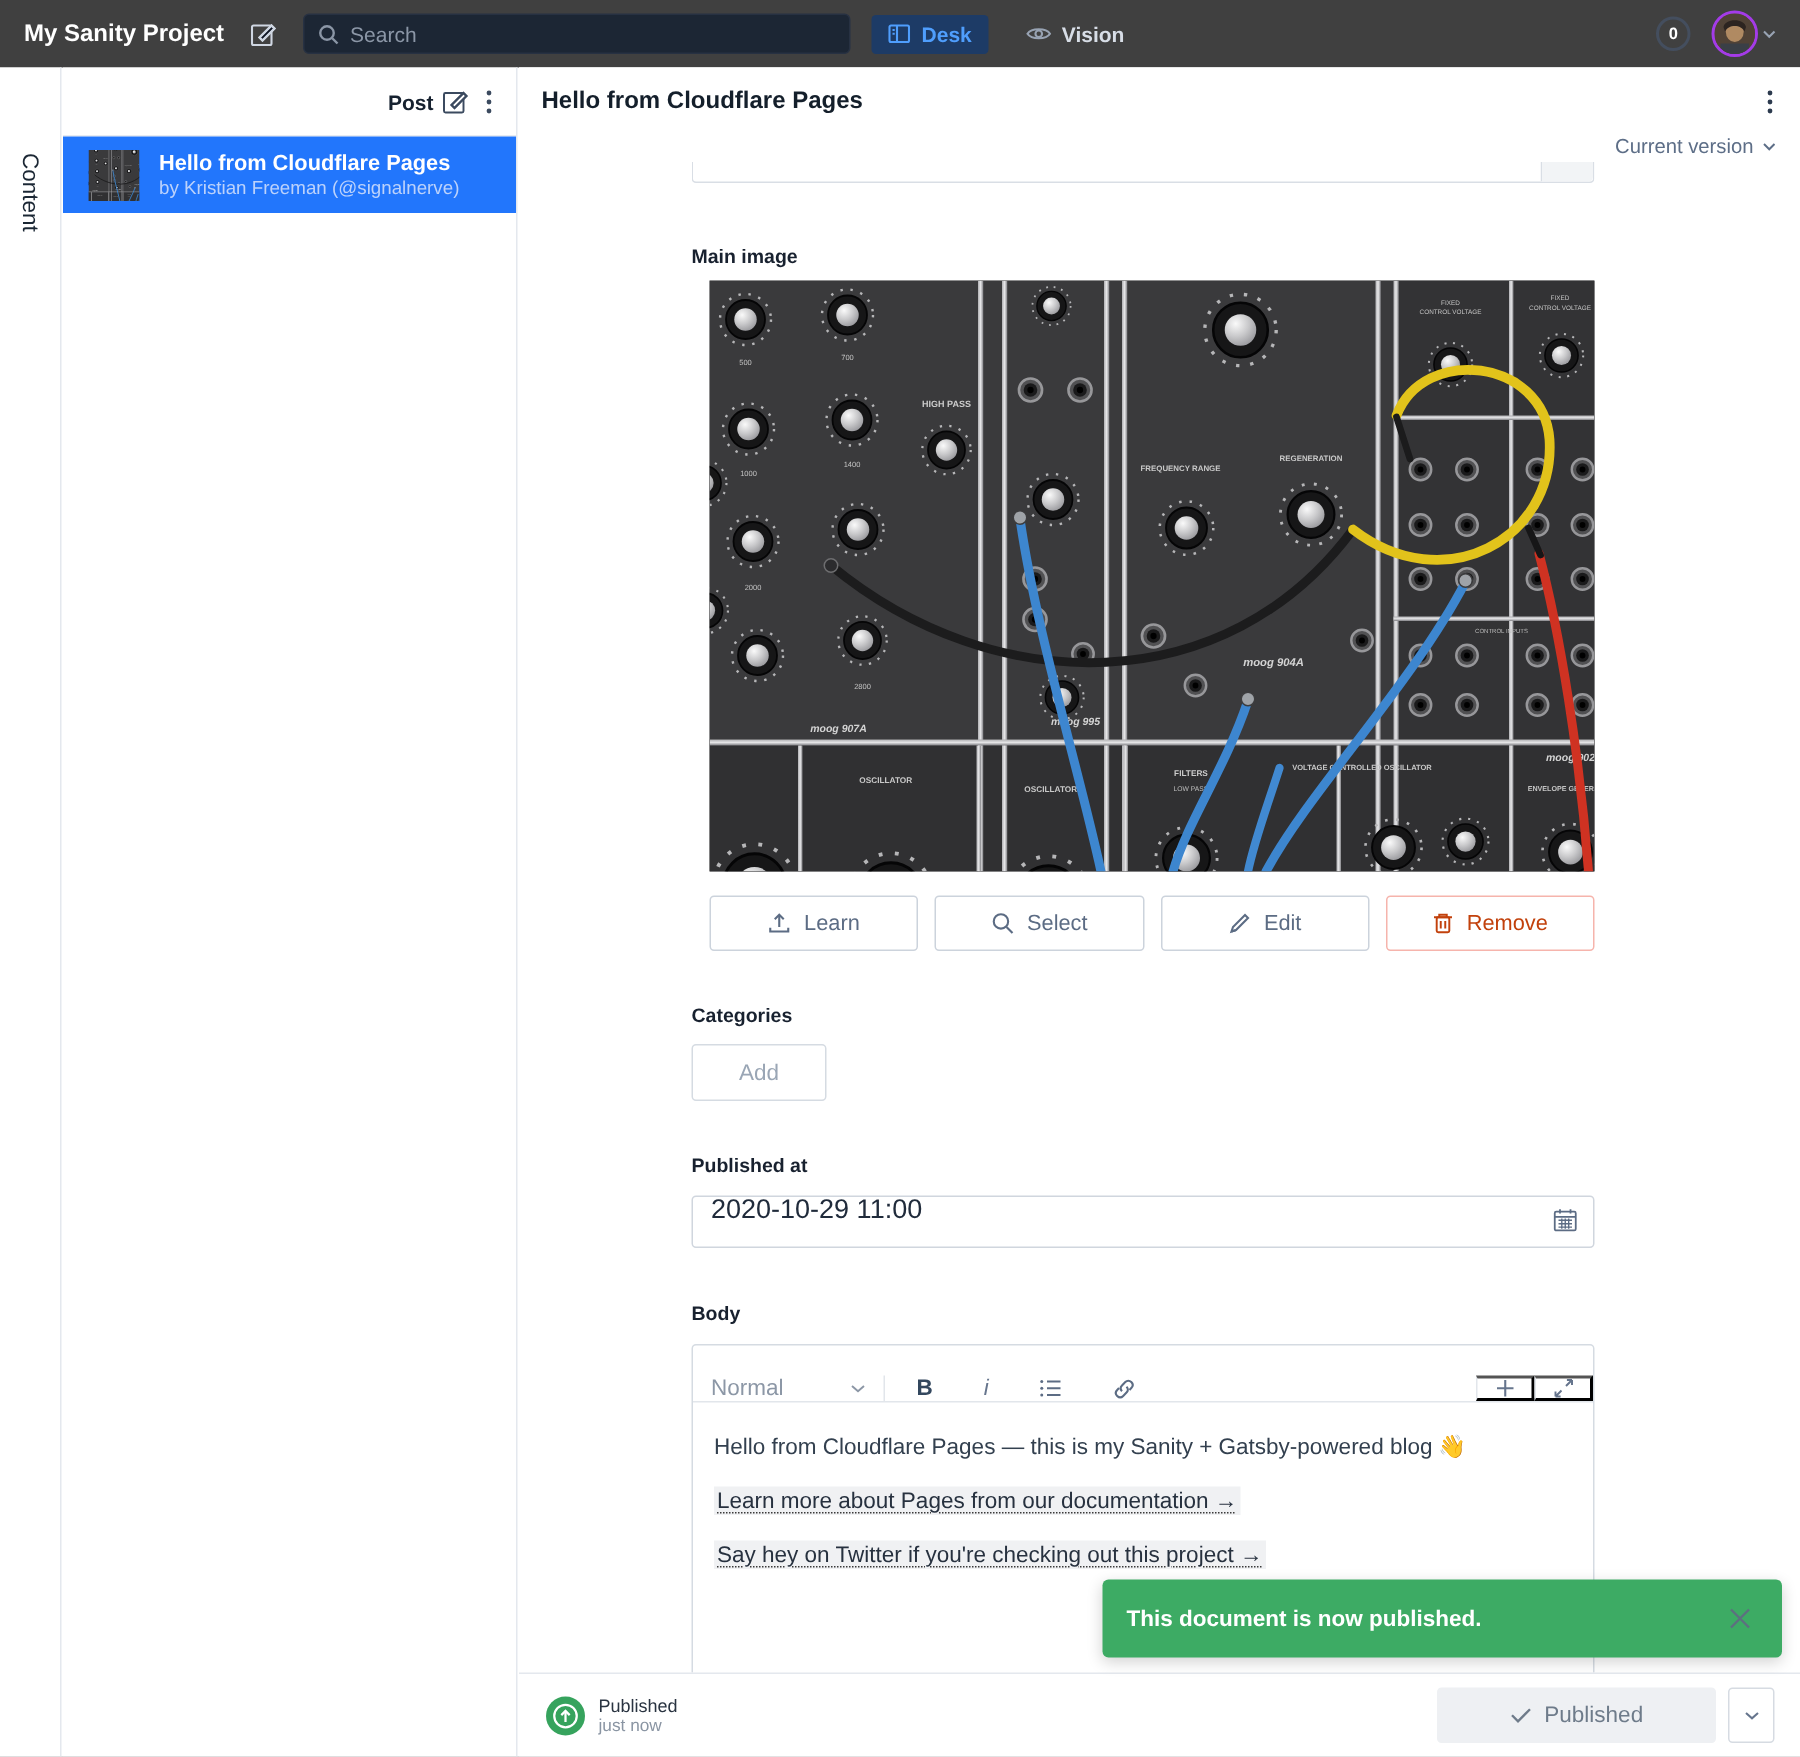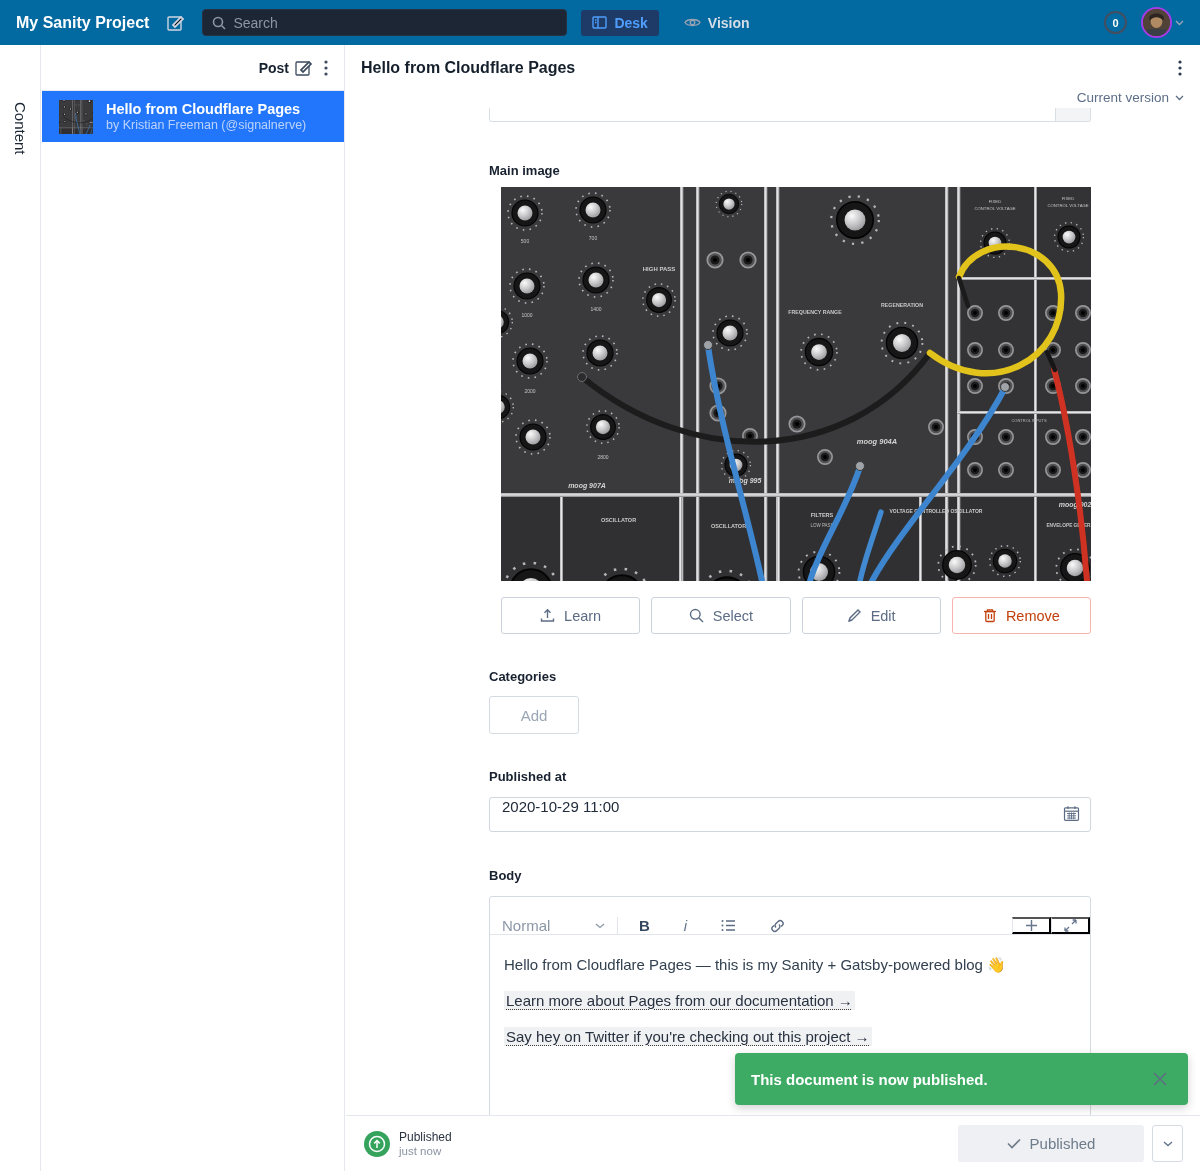--- a/index.html
+++ b/index.html
@@ -1,21 +1,21 @@
 <!DOCTYPE html>
 <html><head>
 <meta charset="utf-8">
 <style>
   * { margin:0; padding:0; box-sizing:border-box; }
   html,body { background:#fff; }
   body { font-family:"Liberation Sans", sans-serif; }
   .app { position:relative; width:1200px; height:1171px; overflow:hidden; background:#fff; }
 
   
-  .navbar { position:absolute; top:0; left:0; width:1200px; height:45px; background:#0369a1;
+  .navbar { position:absolute; top:0; left:0; width:1200px; height:45px; background:#404040;
             display:flex; align-items:center; padding:12px 16px; gap:14px; }
   .nav-title { color:#fff; font-size:16px; font-weight:bold; white-space:nowrap; }
   .nav-iconbtn { background:none; border:none; color:#cfd6e2; display:flex; align-items:center; cursor:pointer; padding:4px; }
   .searchbox { width:365px; height:27px; background:#1c2634; border:1px solid #273142; border-radius:4px;
                display:flex; align-items:center; padding:0 9px; gap:7px; }
   .searchbox input { flex:1; background:transparent; border:none; outline:none; color:#c2cad6; font-size:14px; font-family:Liberation Sans, sans-serif; }
   .searchbox input::placeholder { color:#8b96a6; }
   .navtab { display:flex; align-items:center; gap:7px; padding:5px 11px; border-radius:3px;
             color:#d7dde6; font-size:14px; font-weight:600; cursor:pointer; }
   .navtab.active { background:#1d3b66; color:#4f9efd; }
@@ -39,42 +39,42 @@
   .lp-item-title { font-size:14.5px; font-weight:600; color:#fff; line-height:18px; }
   .lp-item-sub { font-size:12.5px; color:#bcd2fb; line-height:15px; }
 
   
   .docpane { position:absolute; top:45px; left:346px; width:854px; height:1126px; background:#fff; }
   .doc-head { position:absolute; top:0; left:0; right:0; height:45px; display:flex; align-items:center; padding:0 10px 0 15px; background:#fff; z-index:5; }
   .doc-title { font-size:16px; font-weight:600; color:#141f2b; flex:1; }
   .kebab-btn { background:none; border:none; color:#2c3a4e; padding:6px 8px; display:flex; cursor:pointer; }
   .version-row { position:absolute; top:45px; right:16px; display:flex; align-items:center; gap:6px; color:#5d6e87; font-size:13.5px; cursor:pointer; z-index:5; }
 
-  .field-col { position:absolute; left:143px; top:63px; width:602px; }
+  .field-col { position:absolute; left:115px; top:63px; width:602px; }
   .frag-input { position:relative; height:14px; border:1px solid #d9dee5; border-top:none; border-radius:0 0 3px 3px; margin-bottom:41px; }
   .frag-seg { position:absolute; right:0; top:0; bottom:0; width:35px; border-left:1px solid #d9dee5; background:#f2f4f6; border-radius:0 0 3px 0; }
 
   .fld-label { font-size:13px; font-weight:700; color:#18212f; }
   .img-inset { margin-left:12px; width:590px; }
   .image-frame { width:590px; height:394px; margin-top:9px; overflow:hidden; background:#39393b; }
   .image-frame svg { display:block; }
 
   .img-btn-row { display:flex; gap:11px; margin-top:16px; }
   .img-btn { flex:1; height:37px; border:1px solid #ccd3dc; background:#fff; border-radius:3px; color:#5c6c84;
              font-size:14.5px; font-family:"Liberation Sans",sans-serif; display:flex; align-items:center; justify-content:center; gap:9px; cursor:pointer; }
   .img-btn.danger { color:#c2410c; border-color:#f6b4ac; }
 
   .sec-categories { margin-top:35px; }
   .add-btn { margin-top:12px; width:90px; height:38px; border:1px solid #d5dbe2; background:#fff; border-radius:3px;
              color:#9aa6b5; font-size:15px; font-family:"Liberation Sans",sans-serif; cursor:pointer; }
 
   .sec-published { margin-top:35px; }
   .date-input-wrap { position:relative; margin-top:13px; }
   .date-input { width:100%; height:35px; border:1px solid #d0d6de; border-radius:3px; padding:0 40px 16px 12px;
-                font-size:15px; color:#202b3b; font-family:"Liberation Sans",sans-serif; }
+                font-size:18px; color:#202b3b; font-family:"Liberation Sans",sans-serif; }
   .date-cal { position:absolute; right:11px; top:8px; color:#5c6c84; cursor:pointer; }
 
   .sec-body { margin-top:36px; }
   .editor { margin-top:13px; border:1px solid #d5dbe2; border-radius:3px; height:227px; position:relative; }
   .ed-toolbar { height:38px; border-bottom:1px solid #e2e6eb; display:flex; align-items:flex-end; }
   .ed-select { width:128px; border-right:1px solid #e2e6eb; display:flex; align-items:center; padding:0 12px; gap:8px; cursor:pointer; }
   .ed-select span { flex:1; color:#8c97a6; font-size:15px; }
   .ed-icons { display:flex; align-items:center; padding-left:21px; gap:34px; }
   .ed-b { font-weight:bold; color:#33475e; font-size:15px; cursor:pointer; }
   .ed-i { font-style:italic; color:#66758d; font-size:15px; cursor:pointer; }

